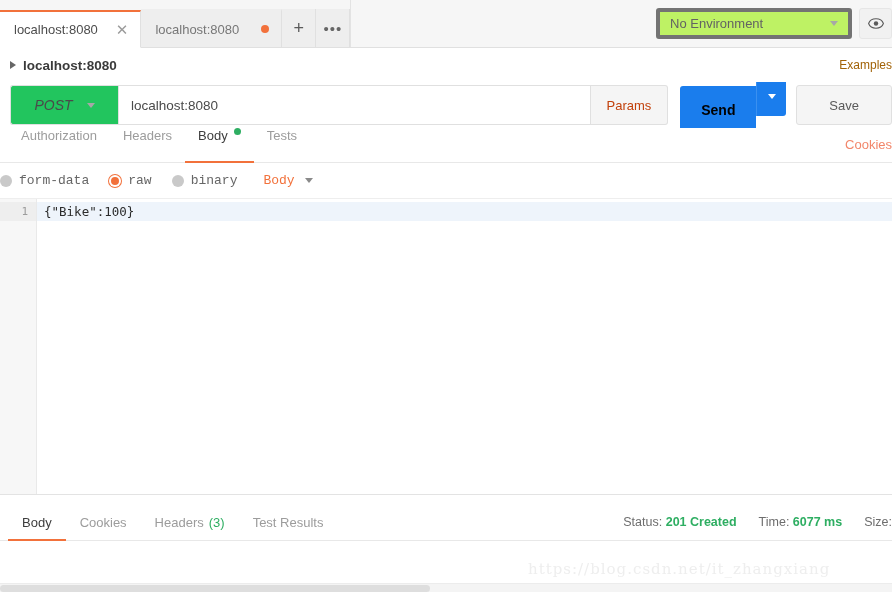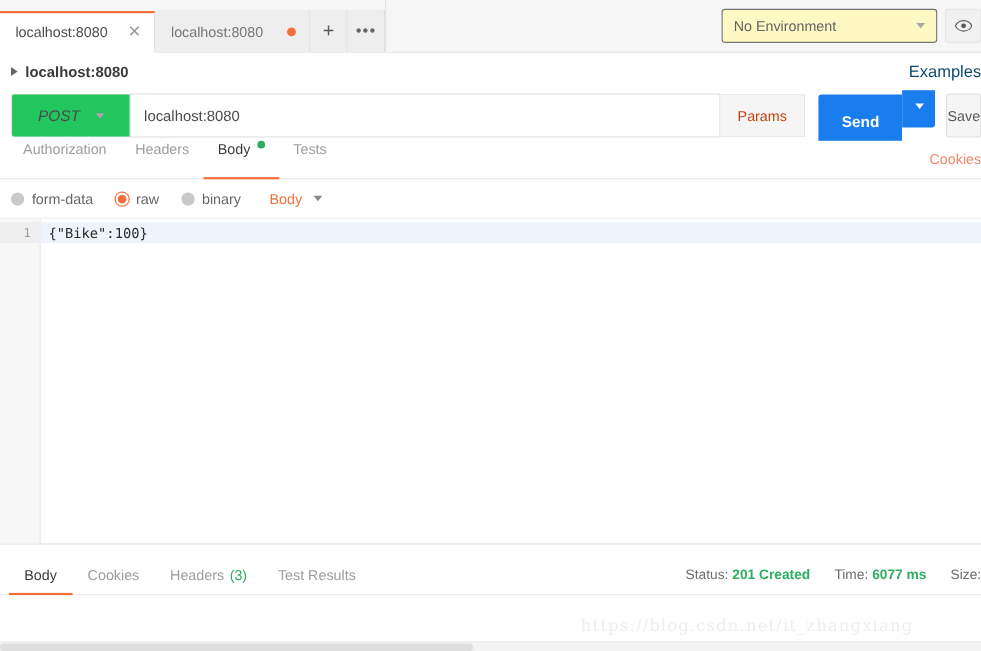--- a/index.html
+++ b/index.html
@@ -90,22 +90,22 @@
     position: absolute;
     right: 0;
     top: 8px;
     display: flex;
     align-items: center;
     gap: 7px;
   }
   .env-select {
     width: 196px;
     height: 31px;
-    background: #fef9c3;
-    border: 1px solid #737373;
+    background: #bef264;
+    border: 4px solid #737373;
     border-radius: 3px;
     display: flex;
     align-items: center;
     justify-content: space-between;
     padding: 0 10px;
     font-size: 13px;
     color: #636363;
     cursor: pointer;
   }
   .caret-sm {
@@ -136,22 +136,22 @@
     width: 0; height: 0;
     border-top: 4px solid transparent;
     border-bottom: 4px solid transparent;
     border-left: 6px solid #666;
     margin-right: 7px;
   }
   .crumb-text { font-size: 13.5px; color: #3a3a3a; font-weight: bold; }
   .examples-link {
     position: absolute;
     right: 0;
-    font-size: 15px;
-    color: #0c4a6e;
+    font-size: 12px;
+    color: #a16207;
     cursor: pointer;
     white-space: nowrap;
   }
 
   
   .reqbar {
     height: 46px;
     display: flex;
     align-items: center;
     padding: 0 0 0 10px;
@@ -193,42 +193,42 @@
     border-radius: 0 3px 3px 0;
     display: flex; align-items: center;
     font-size: 13px; color: #c2410c;
     cursor: pointer;
   }
   .send-group { display: flex; margin-left: 12px; }
   .send-btn {
     height: 48px;
     width: 76px;
     background: #1a7ded;
-    color: #ffffff;
+    color: #000000;
     font-size: 14px;
     font-weight: bold;
     border-radius: 3px 0 0 3px;
     display: flex; align-items: center; justify-content: center;
     cursor: pointer;
     margin-top: 10px;
   }
   .send-caret {
     height: 40px;
     width: 30px;
     background: #1a7ded;
     border-left: 1px solid #3a90f0;
     border-radius: 0 3px 3px 0;
     display: flex; align-items: center; justify-content: center;
     cursor: pointer;
   }
   .send-caret .caret-sm { border-top-color: #ffffff; }
   .save-btn {
     height: 40px;
     margin-left: 10px;
-    padding: 0 0;
+    padding: 0 32px;
     background: #f5f5f5;
     border: 1px solid #e0e0e0;
     border-radius: 3px;
     display: flex; align-items: center;
     font-size: 13px; color: #5a5a5a;
     white-space: nowrap;
     cursor: pointer;
   }
 
   
@@ -262,24 +262,24 @@
     color: #f2866a;
     white-space: nowrap;
     cursor: pointer;
   }
 
   
   .bodytypes {
     height: 36px;
     display: flex;
     align-items: center;
-    padding-left: 10px;
     gap: 8px;
     background: #fff;
     border-bottom: 1px solid #eeeeee;
+    font-family: Liberation Mono, monospace;
   }
   .radio-item {
     display: flex;
     align-items: center;
     gap: 7px;
     padding-right: 12px;
     font-size: 13px;
     color: #666;
     cursor: pointer;
   }

